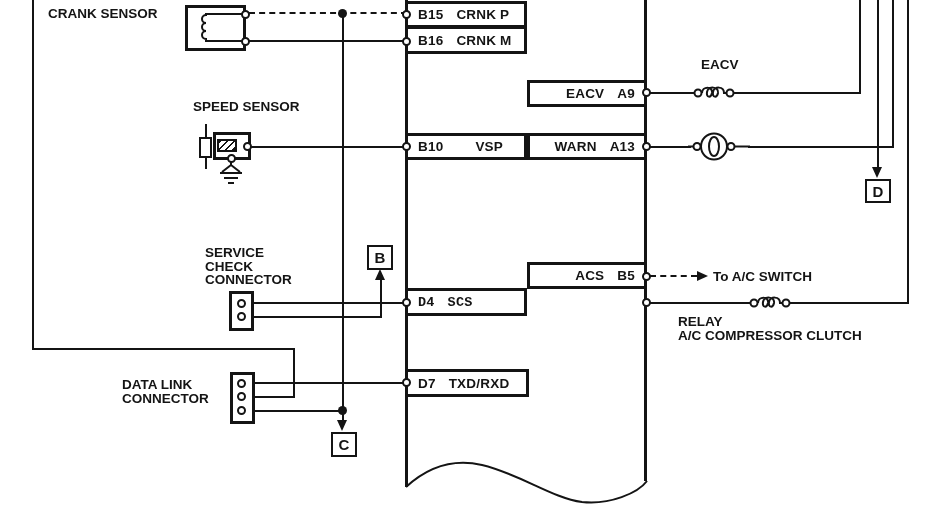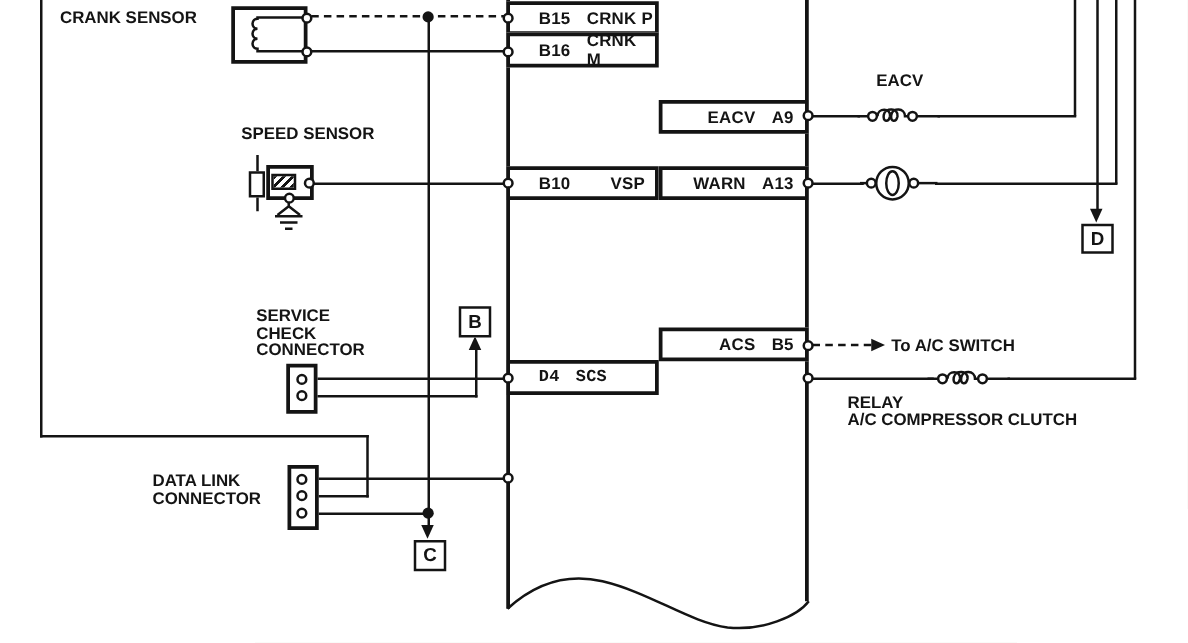--- a/index.html
+++ b/index.html
@@ -12,21 +12,21 @@
   .wv{position:absolute;width:2px;background:#141414;}
   .wd{position:absolute;height:0;border-top:2px dashed #141414;}
   
   .term{position:absolute;width:9px;height:9px;border:2px solid #141414;border-radius:50%;
         background:#fff;box-sizing:border-box;z-index:6;}
   .dot{position:absolute;width:9px;height:9px;border-radius:50%;background:#141414;z-index:6;}
   
   .pinbox{position:absolute;border:3px solid #141414;background:#fff;box-sizing:border-box;
           display:flex;align-items:center;font-weight:bold;font-size:13.5px;
           letter-spacing:.2px;z-index:4;}
-  .pinbox.pleft{padding-left:23px;gap:13px;}
+  .pinbox.pleft{padding-left:10px;gap:13px;}
   .pinbox.pright{justify-content:flex-end;padding-right:9px;gap:13px;}
   
   .lbl{position:absolute;font-weight:bold;font-size:13.5px;line-height:13.5px;
        white-space:nowrap;z-index:7;}
   .lbl .ln{display:block;}
   
   .refbox{position:absolute;width:26px;height:25px;border:2.5px solid #141414;background:#fff;
           box-sizing:border-box;display:flex;align-items:center;justify-content:center;
           font-weight:bold;font-size:15px;z-index:7;}
   
@@ -110,20 +110,24 @@
     <span>A13</span>
   </div>
   <div class="pinbox pright" style="left:527px;top:262px;width:120px;height:27px;">
     <span>ACS</span>
     <span>B5</span>
   </div>
   <div class="pinbox pleft" style="left:405px;top:288px;width:122px;height:28px;font-family:Liberation Mono, monospace;">
     <span>D4</span>
     <span>SCS</span>
   </div>
+  <div class="pinbox pleft" style="left:405px;top:369px;width:124px;height:28px;">
+    <span>D7</span>
+    <span>TXD/RXD</span>
+  </div>
 
   <div class="lbl" style="left:48px;top:7px;">CRANK SENSOR</div>
   <div class="comp" style="left:185px;top:5px;width:61px;height:46px;"></div>
   <svg style="left:188px;top:8px;" width="55" height="40" viewBox="0 0 55 40">
     <path class="s" d="M54,6 H18 V7 a4,4 0 1 0 0,8 a4,4 0 1 0 0,8 a4,4 0 1 0 0,8 V33 H54"></path>
   </svg>
   <div class="term" style="left:241px;top:10px;"></div>
   <div class="term" style="left:241px;top:37px;"></div>
   <div class="dot" style="left:338px;top:9px;"></div>
 

